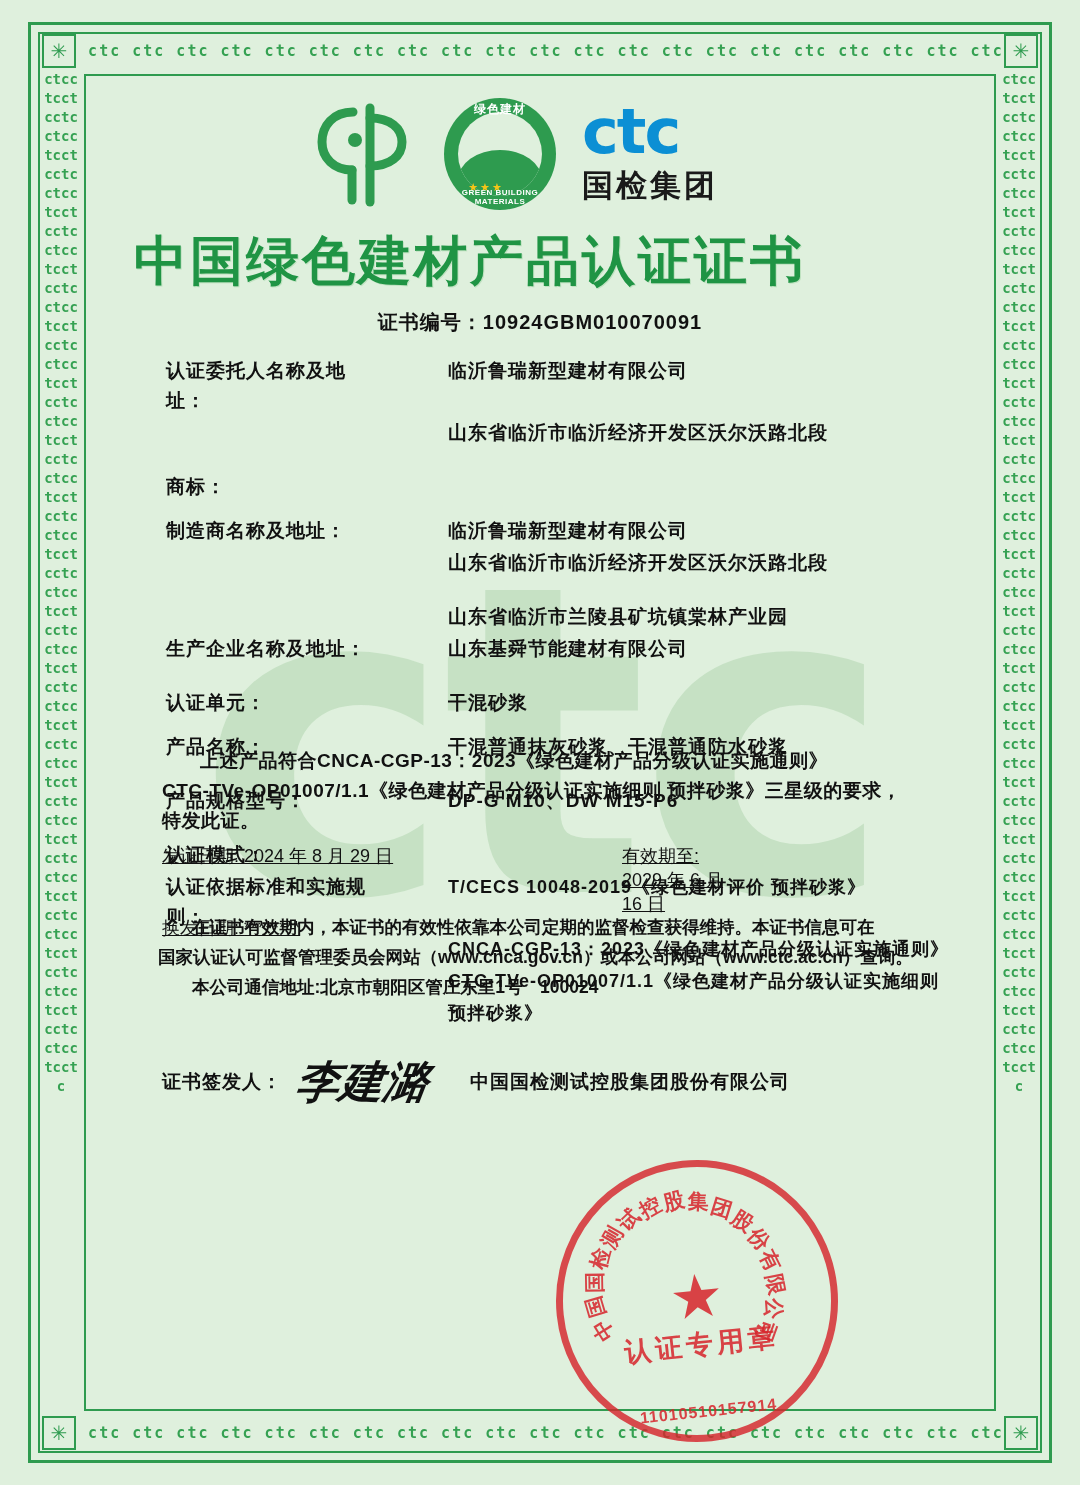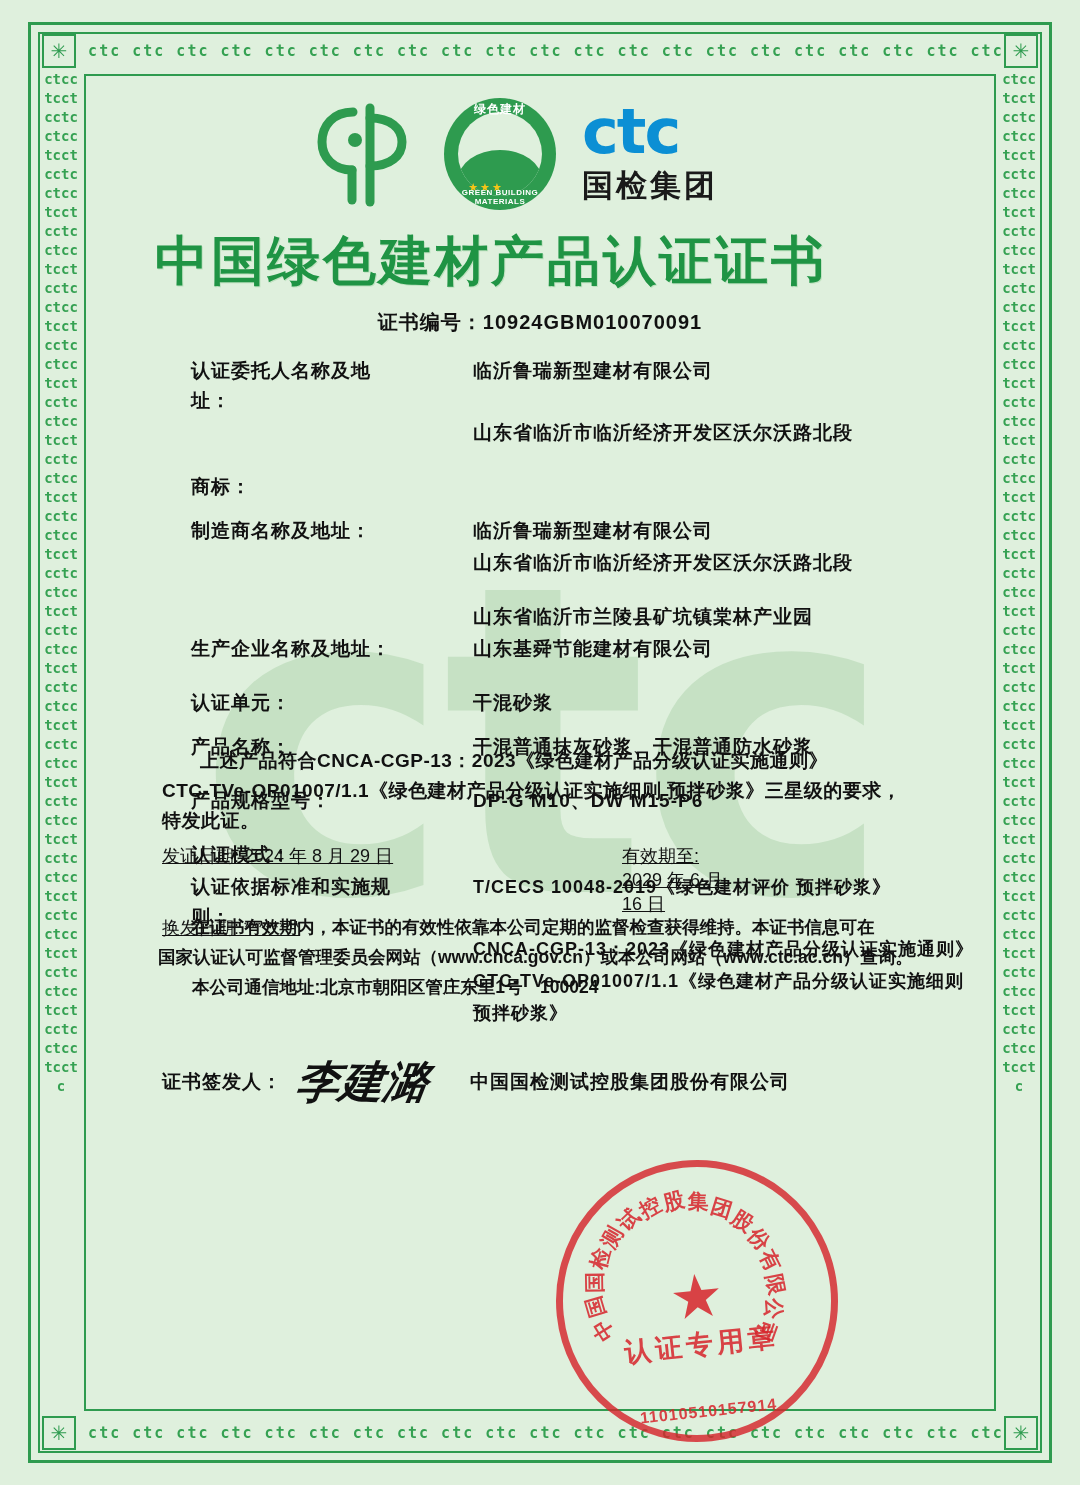--- a/index.html
+++ b/index.html
@@ -112,32 +112,31 @@
   }
   .ctc-cn{
     font-size:31px;font-weight:bold;color:#1a1a1a;letter-spacing:3px;margin-top:2px;
   }
 
   .title{
     position:absolute;left:0;top:152px;width:772px;text-align:center;
     font-family:"DejaVu Sans", sans-serif;
     font-size:53px;font-weight:bold;color:#1f9444;letter-spacing:3px;
     text-shadow:1px 1px 0 #bfe2c0;
-    margin-left:21px;
   }
   .cert-no{
     position:absolute;left:0;top:235px;width:912px;text-align:center;
     font-size:20px;color:#111;font-weight:bold;letter-spacing:1px;
   }
 
   .fields{position:absolute;left:0;top:282px;width:912px;}
   .row{display:flex;margin-bottom:2px;}
   .label{
     width:282px;text-align:left;padding-left:82px;box-sizing:border-box;
-    font-size:19px;font-weight:bold;color:#111;letter-spacing:1px;line-height:30px;margin-left:25px;
+    font-size:19px;font-weight:bold;color:#111;letter-spacing:1px;line-height:30px;
   }
   .value{
     flex:1;font-size:19px;color:#111;font-weight:bold;line-height:30px;letter-spacing:1px;
     padding-left:82px;box-sizing:border-box;
   }
   .spacer{height:22px;}
   .spacer-sm{height:12px;}
 
   .standards .value{font-size:18px;line-height:30px;}
   .statement{

